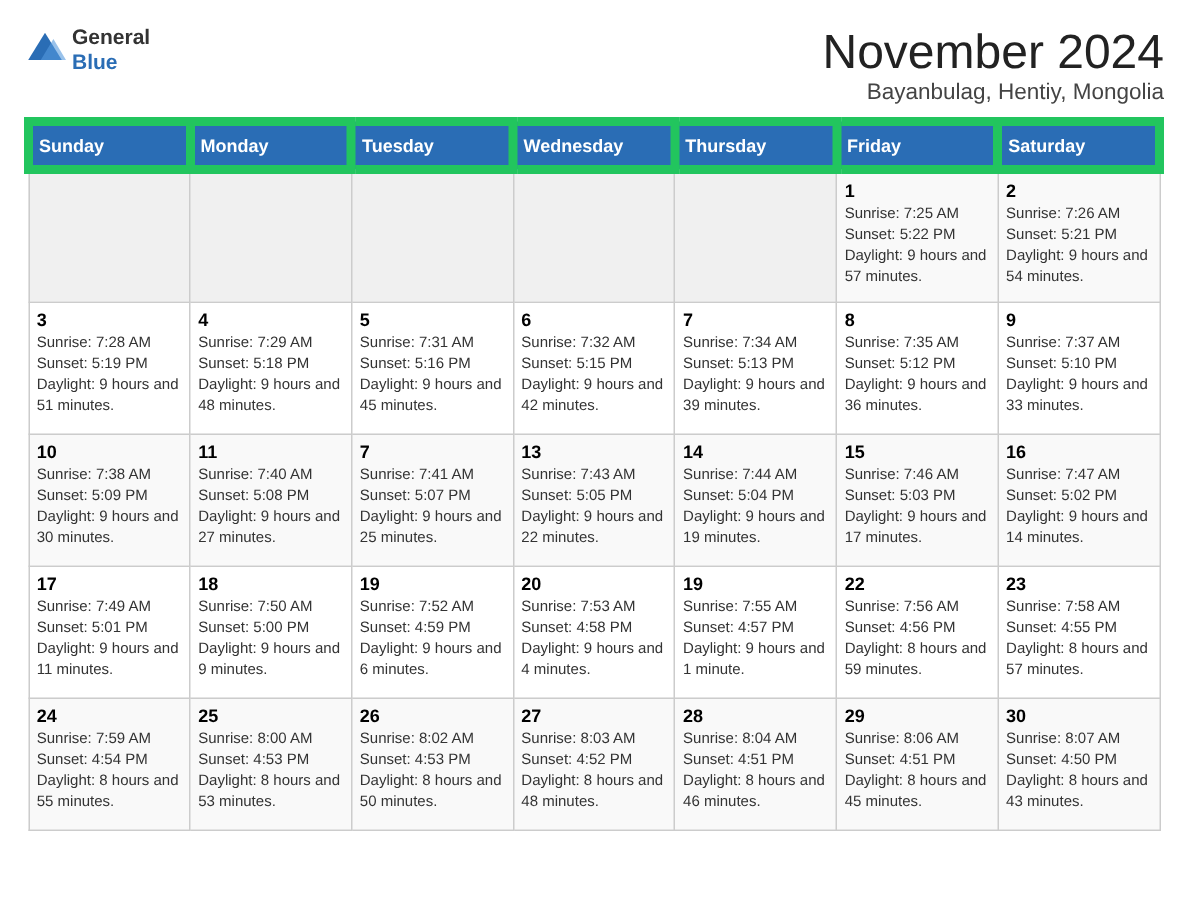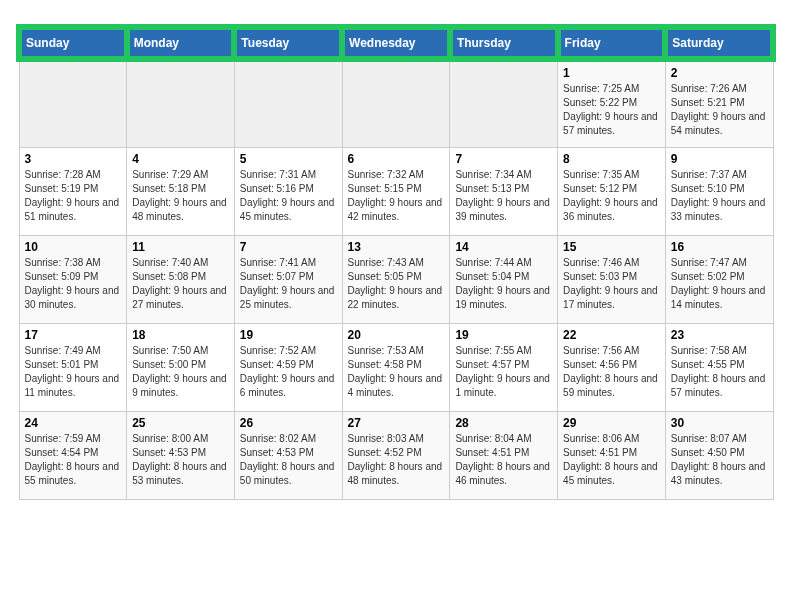--- a/index.html
+++ b/index.html
@@ -84,20 +84,34 @@
       line-height: 1.4;
     }
     .empty-cell {
       background: #f0f0f0 !important;
     }
   </style>
 </head>
 <body>
 
 <div class="header">
+  <div class="logo">
+    <svg class="logo-icon" viewBox="0 0 40 40">
+      <polygon points="20,4 36,30 4,30" fill="#2a6db5"></polygon>
+      <polygon points="28,10 40,30 16,30" fill="#5599dd" opacity="0.6"></polygon>
+    </svg>
+    <div class="logo-text">
+      <span class="general">General</span><br>
+      <span class="blue">Blue</span>
+    </div>
+  </div>
+  <div class="title-area">
+    <div class="month-title">November 2024</div>
+    <div class="location">Bayanbulag, Hentiy, Mongolia</div>
+  </div>
 </div>
 
 <table class="calendar">
   <thead>
     <tr>
     <th>Sunday</th>
         <th>Monday</th>
         <th>Tuesday</th>
         <th>Wednesday</th>
         <th>Thursday</th>

